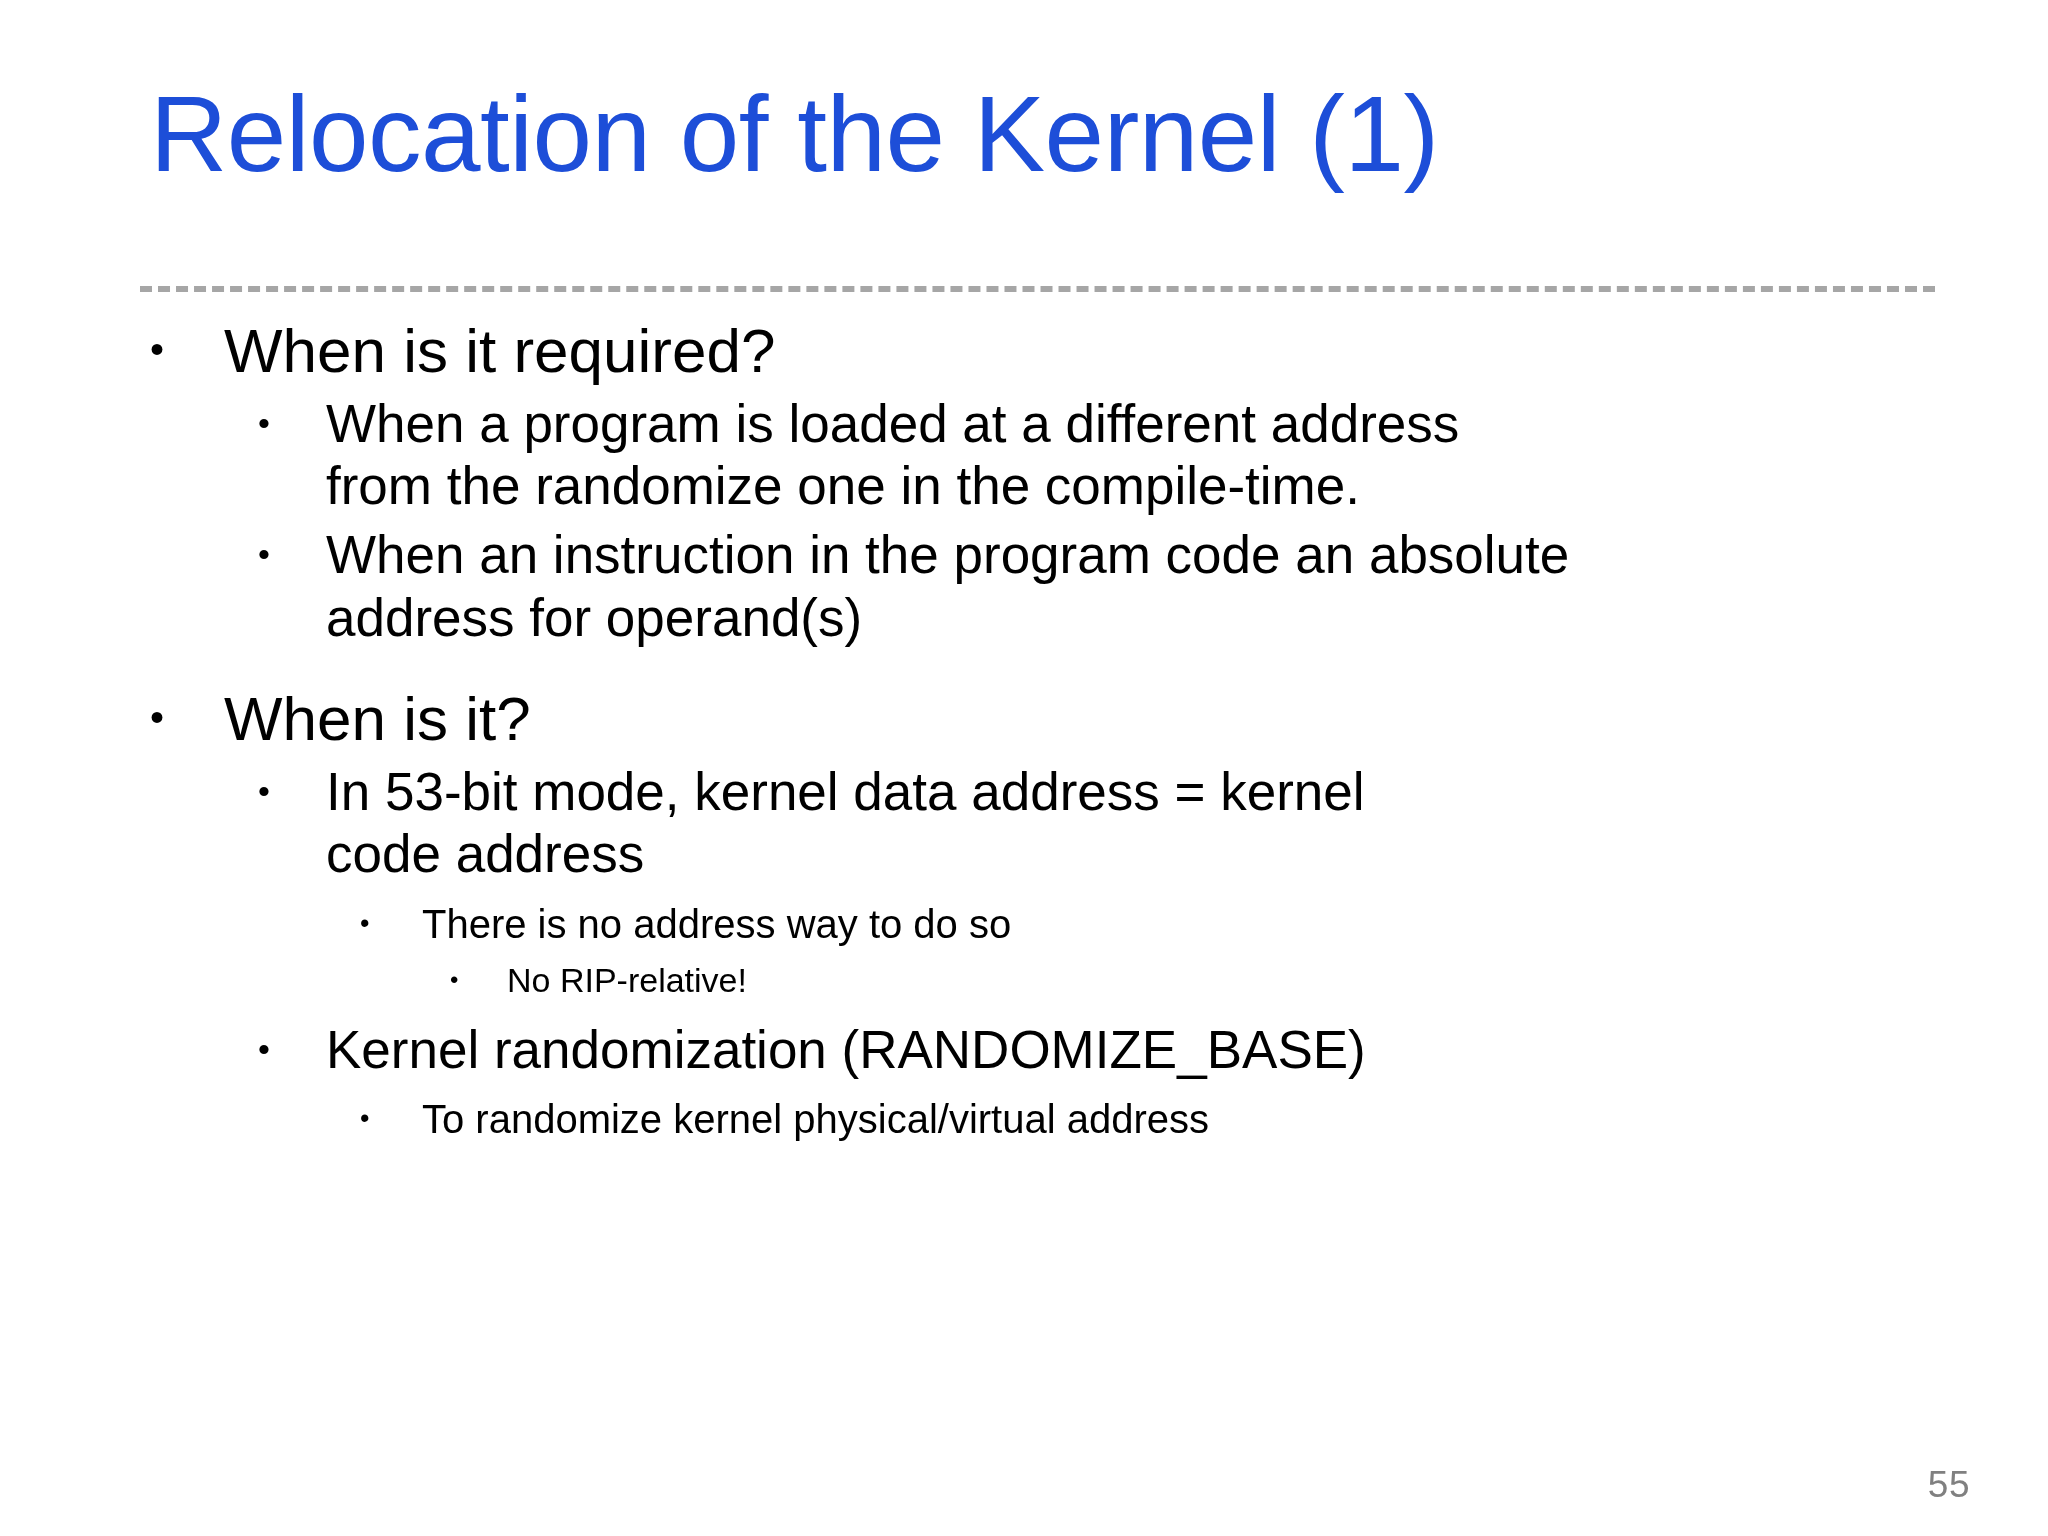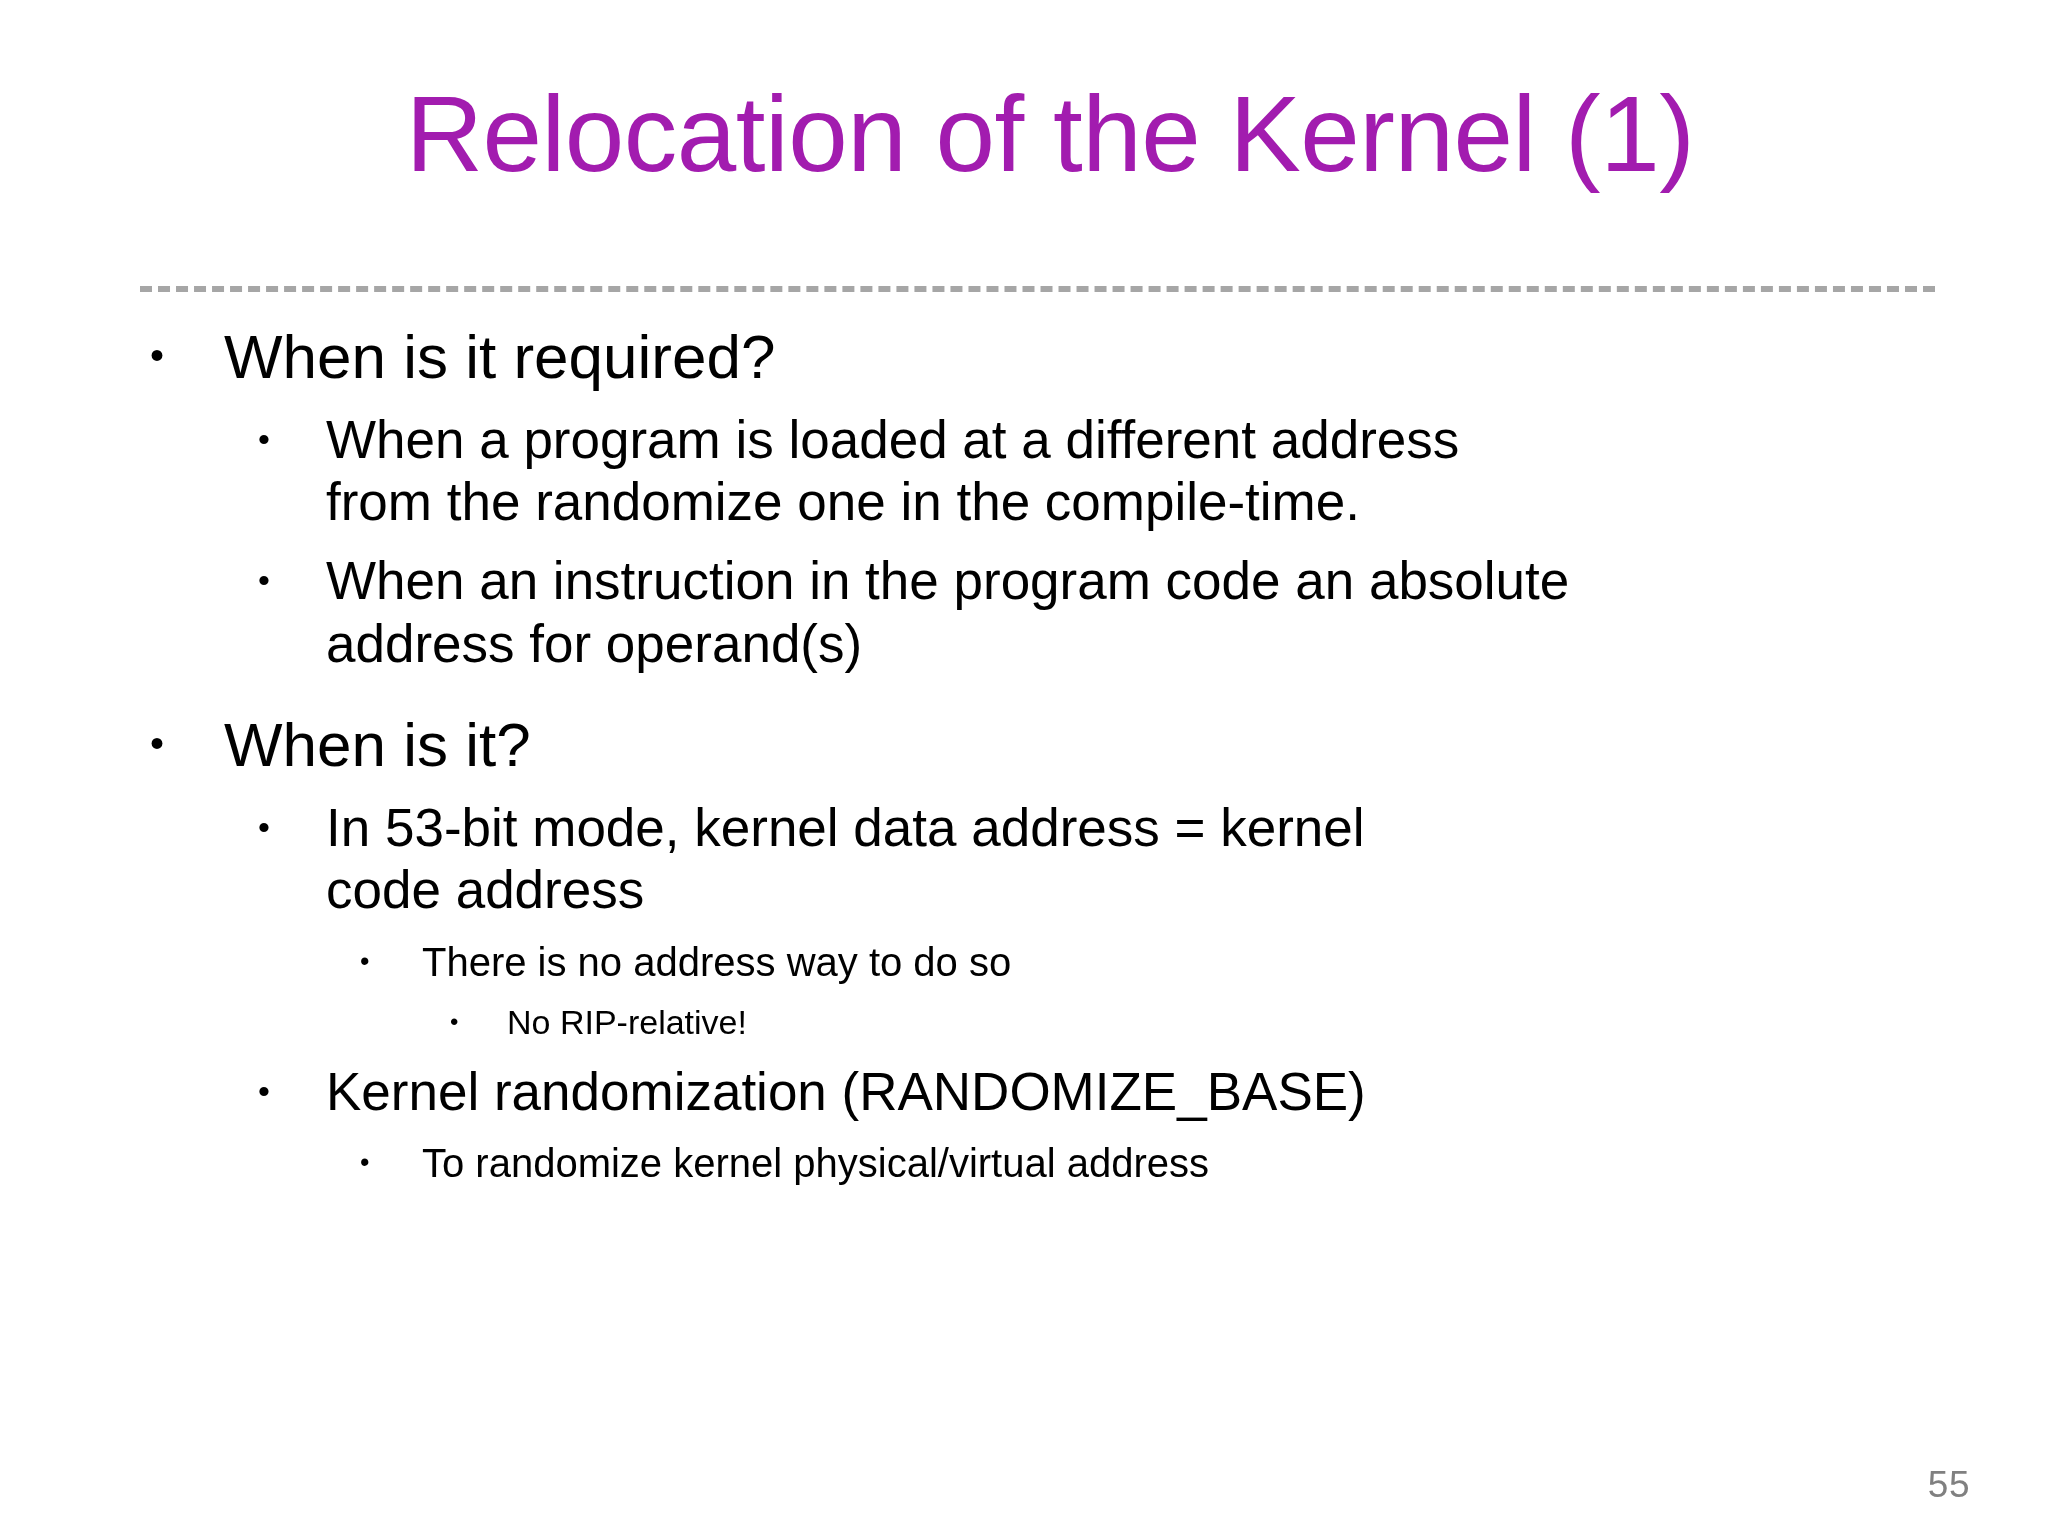--- a/index.html
+++ b/index.html
@@ -26,24 +26,23 @@
     left: 150px;
     top: 78px;
     width: 1800px;
     height: 130px;
   }
   #slide-title {
     font-size: 107px;
     line-height: 1.05;
     font-weight: normal;
     letter-spacing: -0.5px;
-    color: #a21caf;
+    color: #1d4ed8;
     white-space: nowrap;
     margin: 0;
-    text-align: center;
   }
 
   
   #title-rule {
     position: absolute;
     left: 140px;
     top: 286px;
     width: 1795px;
     height: 0;
     border: 0;
@@ -66,21 +65,20 @@
   }
   .bullet .marker {
     position: absolute;
     left: 0;
     top: 0;
     display: inline-block;
     text-align: left;
   }
   .bullet .btext {
     display: block;
-    margin-top: 16px;
   }
 
   
   .lvl1 {
     font-size: 62px;
     line-height: 1.16;
     padding-left: 74px;
     margin-top: 10px;
   }
   .lvl1 .marker { font-size: 40px; line-height: 1.72; }

